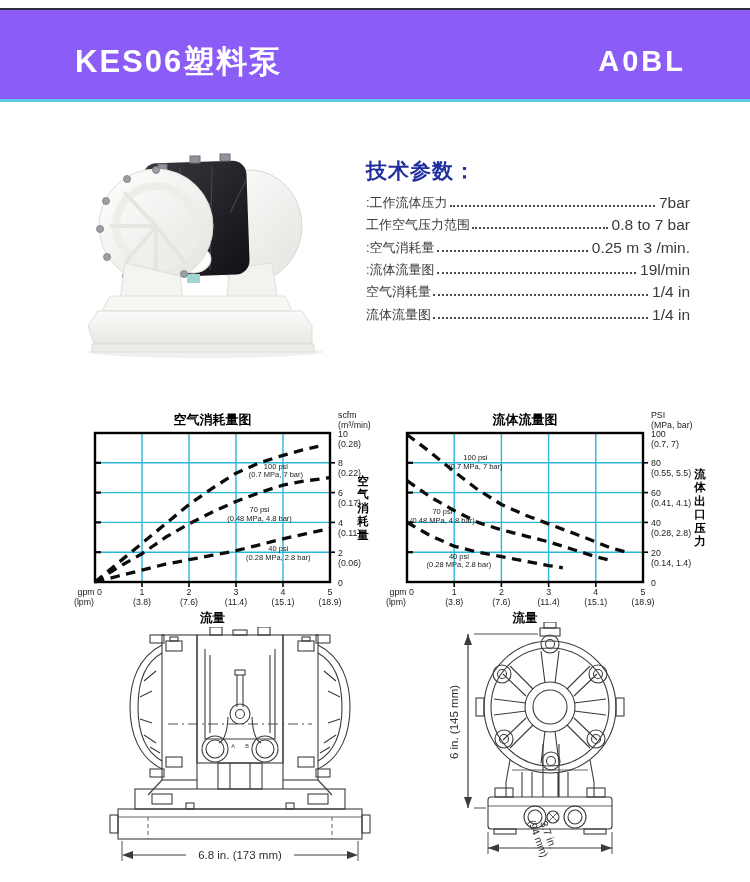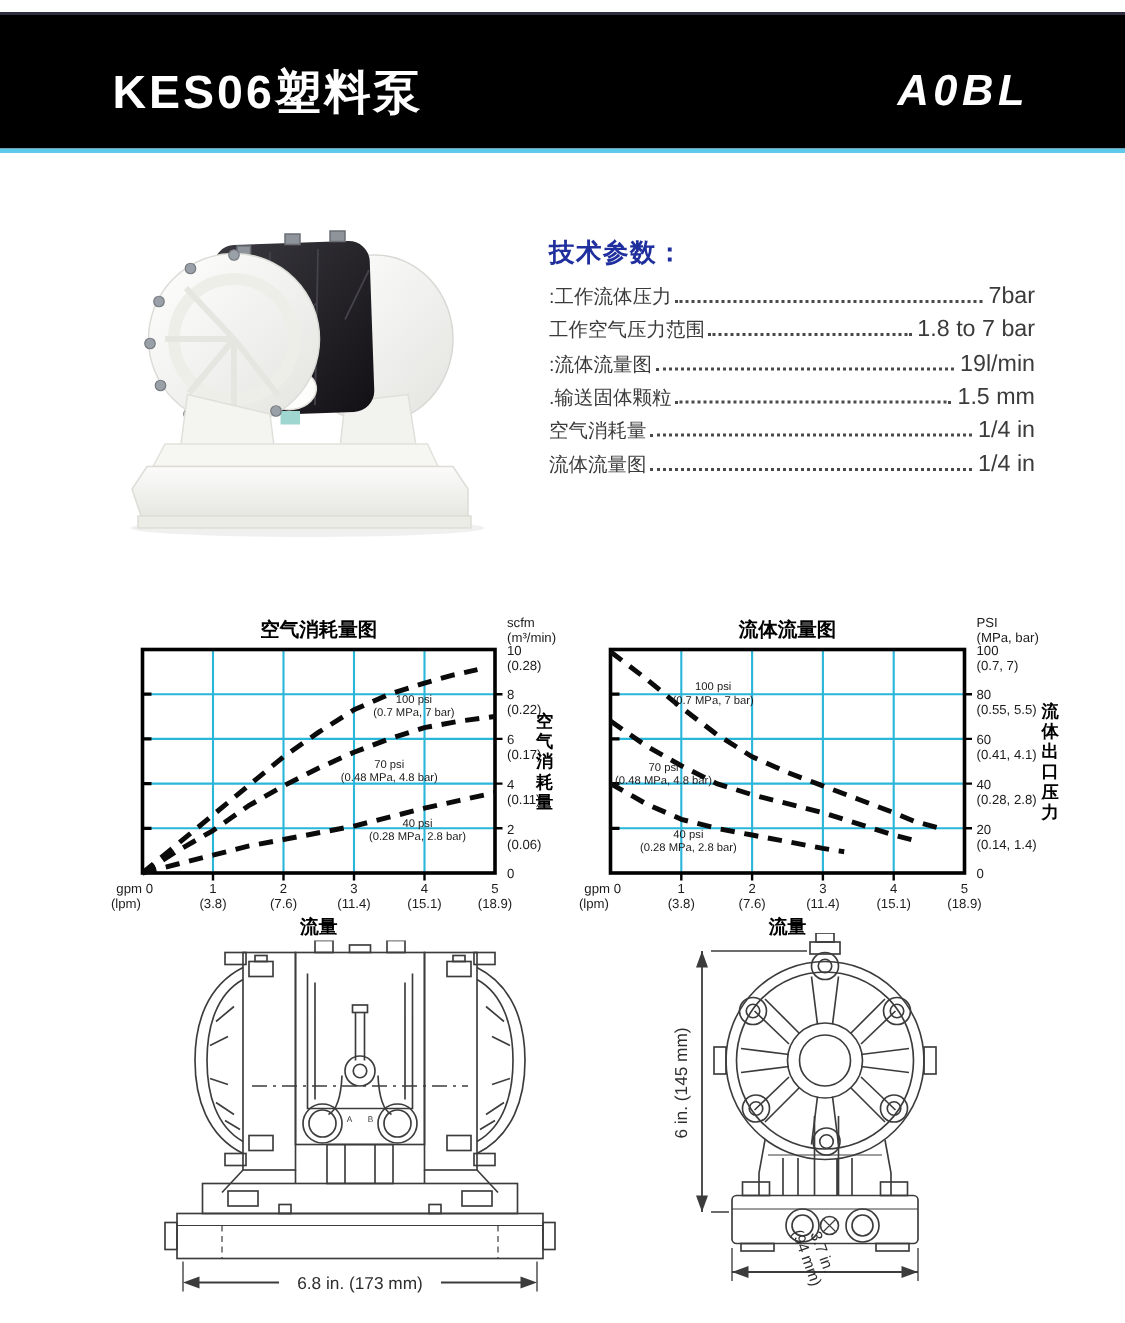--- a/index.html
+++ b/index.html
@@ -1,29 +1,29 @@
 <!DOCTYPE html>
 <html><head>
 <meta charset="utf-8">
 <style>
   html,body{margin:0;padding:0;background:#ffffff;}
   .page{position:relative;width:750px;height:882px;background:#ffffff;overflow:hidden;
         font-family:"Liberation Sans",sans-serif;}
   .topline{position:absolute;top:8px;left:0;width:750px;height:2px;background:#2e2e3e;}
-  .header{position:absolute;top:10px;left:0;width:750px;height:89px;background:#000000;
+  .header{position:absolute;top:10px;left:0;width:750px;height:89px;background:#8b5cf6;
           display:flex;align-items:center;justify-content:space-between;box-sizing:border-box;
           padding:14px 64px 0 75px;}
   .header h1{margin:0;font-size:31px;font-weight:bold;color:#ffffff;letter-spacing:2px;}
-  .header .model{font-size:29px;font-weight:bold;color:#ffffff;letter-spacing:3px;font-style:italic;}
+  .header .model{font-size:29px;font-weight:bold;color:#ffffff;letter-spacing:3px;}
   .blueline{position:absolute;top:99px;left:0;width:750px;height:3px;background:#5ec9ea;}
 
   .photo{position:absolute;left:80px;top:148px;width:260px;height:212px;}
 
   .specs{position:absolute;left:366px;top:157px;width:324px;}
-  .specs .title{font-size:17px;font-weight:bold;color:#202f9e;letter-spacing:1px;margin-bottom:7px;}
+  .specs .title{font-size:21px;font-weight:bold;color:#202f9e;letter-spacing:1px;margin-bottom:7px;}
   .spec-row{display:flex;align-items:center;height:22.3px;color:#3b3b3b;}
   .spec-label{font-size:13px;white-space:nowrap;}
   .dots{flex:1;border-bottom:2px dotted #4a4a4a;margin:0 2px;height:0;transform:translateY(3px);}
   .spec-value{font-size:15.5px;white-space:nowrap;padding-left:2px;}
 
   .chart{position:absolute;}
   .chart-air{left:72px;top:403px;width:306px;height:232px;}
   .chart-flow{left:383px;top:403px;width:345px;height:232px;}
   svg text{font-family:"Liberation Sans",sans-serif;}
 
@@ -97,31 +97,31 @@
     <div class="title">技术参数：</div>
     <div id="specs-rows">
         <div class="spec-row">
           <span class="spec-label">:工作流体压力</span>
           <span class="dots"></span>
           <span class="spec-value">7bar</span>
         </div>
         <div class="spec-row">
           <span class="spec-label">工作空气压力范围</span>
           <span class="dots"></span>
-          <span class="spec-value">1.8 to 7 bar</span>
+          <span class="spec-value">0.8 to 7 bar</span>
+        </div>
+        <div class="spec-row">
+          <span class="spec-label">:空气消耗量</span>
+          <span class="dots"></span>
+          <span class="spec-value">0.25 m 3 /min.</span>
         </div>
         <div class="spec-row">
           <span class="spec-label">:流体流量图</span>
           <span class="dots"></span>
           <span class="spec-value">19l/min</span>
-        </div>
-        <div class="spec-row">
-          <span class="spec-label">.输送固体颗粒</span>
-          <span class="dots"></span>
-          <span class="spec-value">1.5 mm</span>
         </div>
         <div class="spec-row">
           <span class="spec-label">空气消耗量</span>
           <span class="dots"></span>
           <span class="spec-value">1/4 in</span>
         </div>
         <div class="spec-row">
           <span class="spec-label">流体流量图</span>
           <span class="dots"></span>
           <span class="spec-value">1/4 in</span>

